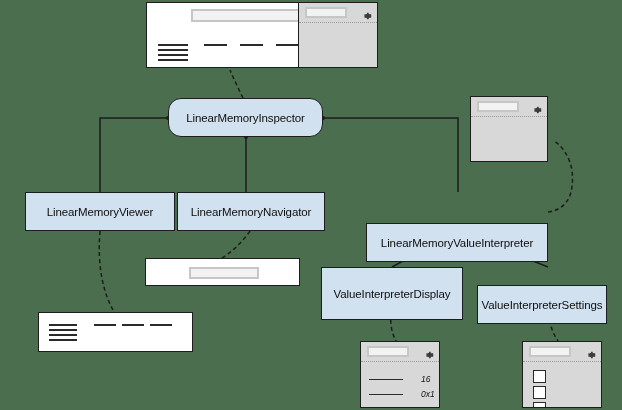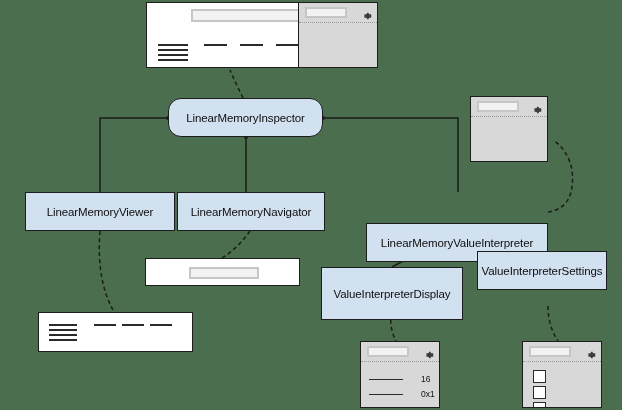--- a/index.html
+++ b/index.html
@@ -99,20 +99,21 @@
   .vi-label {
     width: 34px;
     height: 0;
     border-top: 1.6px solid #2a2a2a;
   }
   .vi-val {
     font-size: 8.5px;
     color: #111;
     margin-left: 18px;
     font-family: "Liberation Sans", sans-serif;
+    font-style: italic;
   }
   .cbx {
     position: absolute;
     width: 11px;
     height: 11px;
     background: #ffffff;
     border: 1.4px solid #2a2a2a;
   }
 </style>
 </head>
@@ -167,21 +168,21 @@
   </div>
 
   <div class="node" style="left:366px; top:192px; width:182px; height:39px;margin-top:31px;">
     <span>LinearMemoryValueInterpreter</span>
   </div>
 
   <div class="node" style="left:321px; top:267px; width:142px; height:53px;">
     <span>ValueInterpreterDisplay</span>
   </div>
 
-  <div class="node" style="left:477px; top:251px; width:130px; height:39px;text-align:center;">
+  <div class="node" style="left:477px; top:285px; width:130px; height:39px;text-align:center;">
     <span>ValueInterpreterSettings</span>
   </div>
 
   <div class="mockup" style="left:146px; top:2px; width:232px; height:66px;">
     <div style="display:flex; height:100%;">
 
       <div style="position:relative; flex:1 1 auto; background:#ffffff;">
         <div class="field" style="position:absolute; left:44px; top:6px; width:116px; height:13px;"></div>
 
         <div class="dash" style="left:11px; top:41px; width:30px;"></div>

